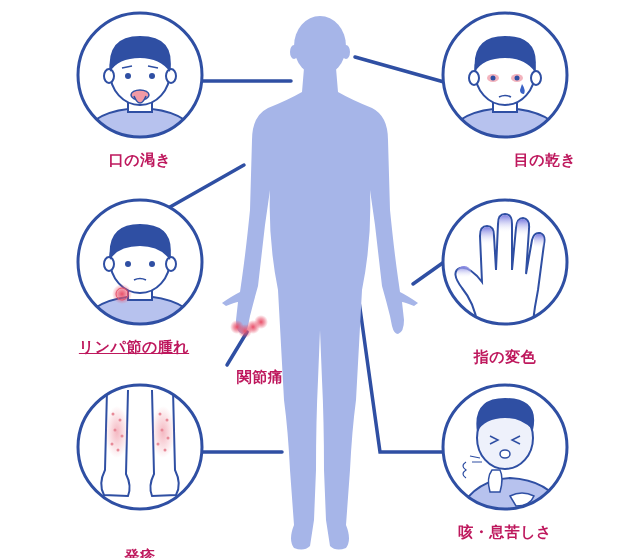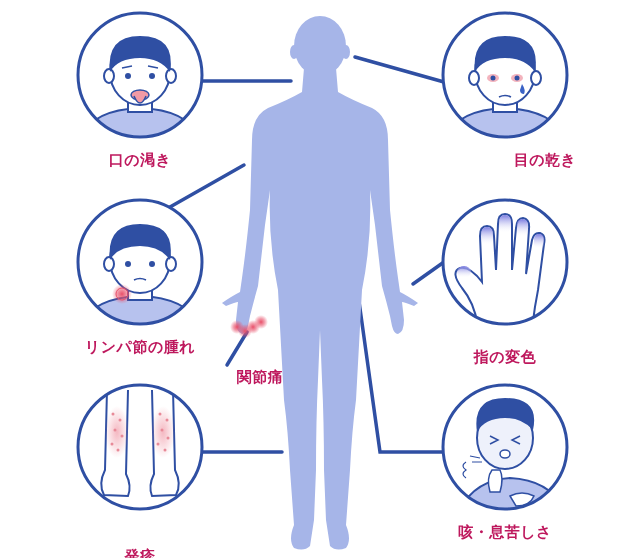--- a/index.html
+++ b/index.html
@@ -204,18 +204,18 @@
         <path d="M466,462 Q460,466 466,470 Q460,474 466,478" fill="none" stroke="#2f4fa3" stroke-width="1.2"></path>
         <path d="M470,456 L480,458 M472,462 L482,462" stroke="#2f4fa3" stroke-width="1.2"></path>
       </g>
       <circle cx="505" cy="447" r="62" fill="none" stroke="#2f4fa3" stroke-width="3"></circle>
     </g>
   </svg>
 
   
   <span class="label" style="left:140px; top:151px;">口の渇き</span>
   <span class="label" style="left:505px; top:151px;margin-left:40px;">目の乾き</span>
-  <span class="label" style="left:140px; top:338px;">リンパ節の腫れ</span>
+  <span class="label" style="left:134px; top:338px;text-decoration:underline;">リンパ節の腫れ</span>
   <span class="label" style="left:505px; top:348px;">指の変色</span>
   <span class="label" style="left:230px; top:368px;margin-left:30px;">関節痛</span>
   <span class="label" style="left:140px; top:547px;">発疹</span>
   <span class="label" style="left:505px; top:523px;">咳・息苦しさ</span>
 </div>
 
 </body></html>

